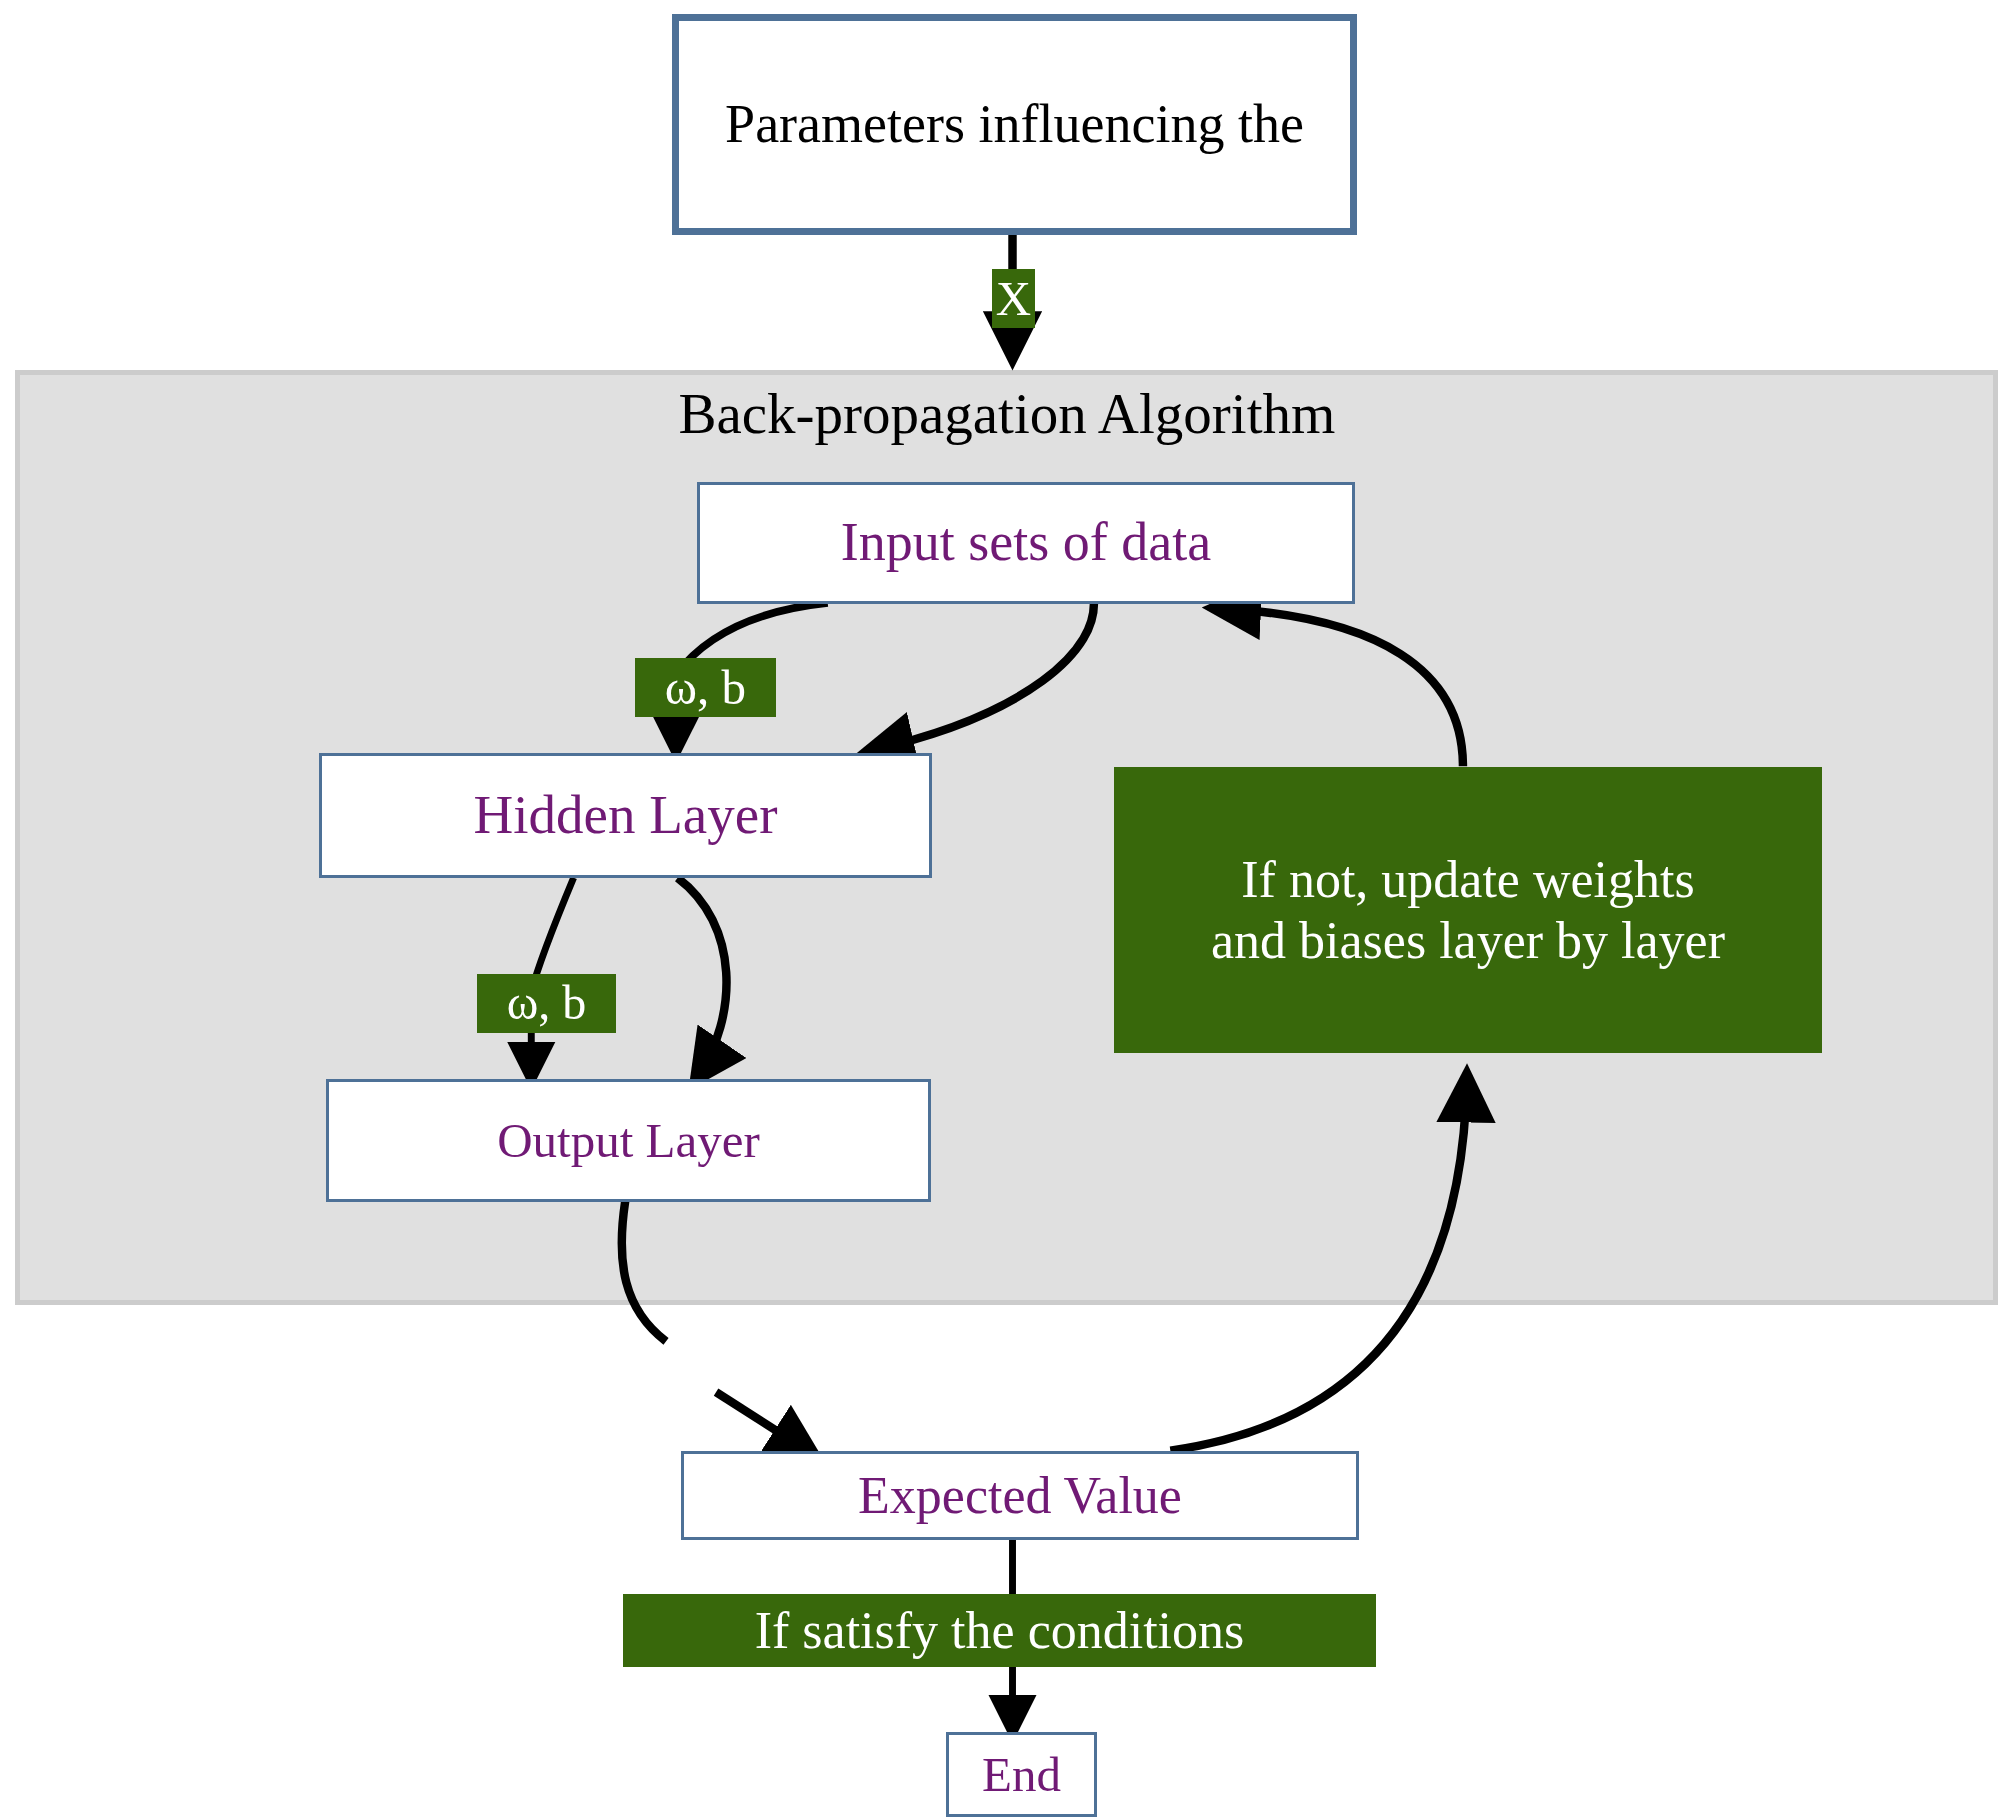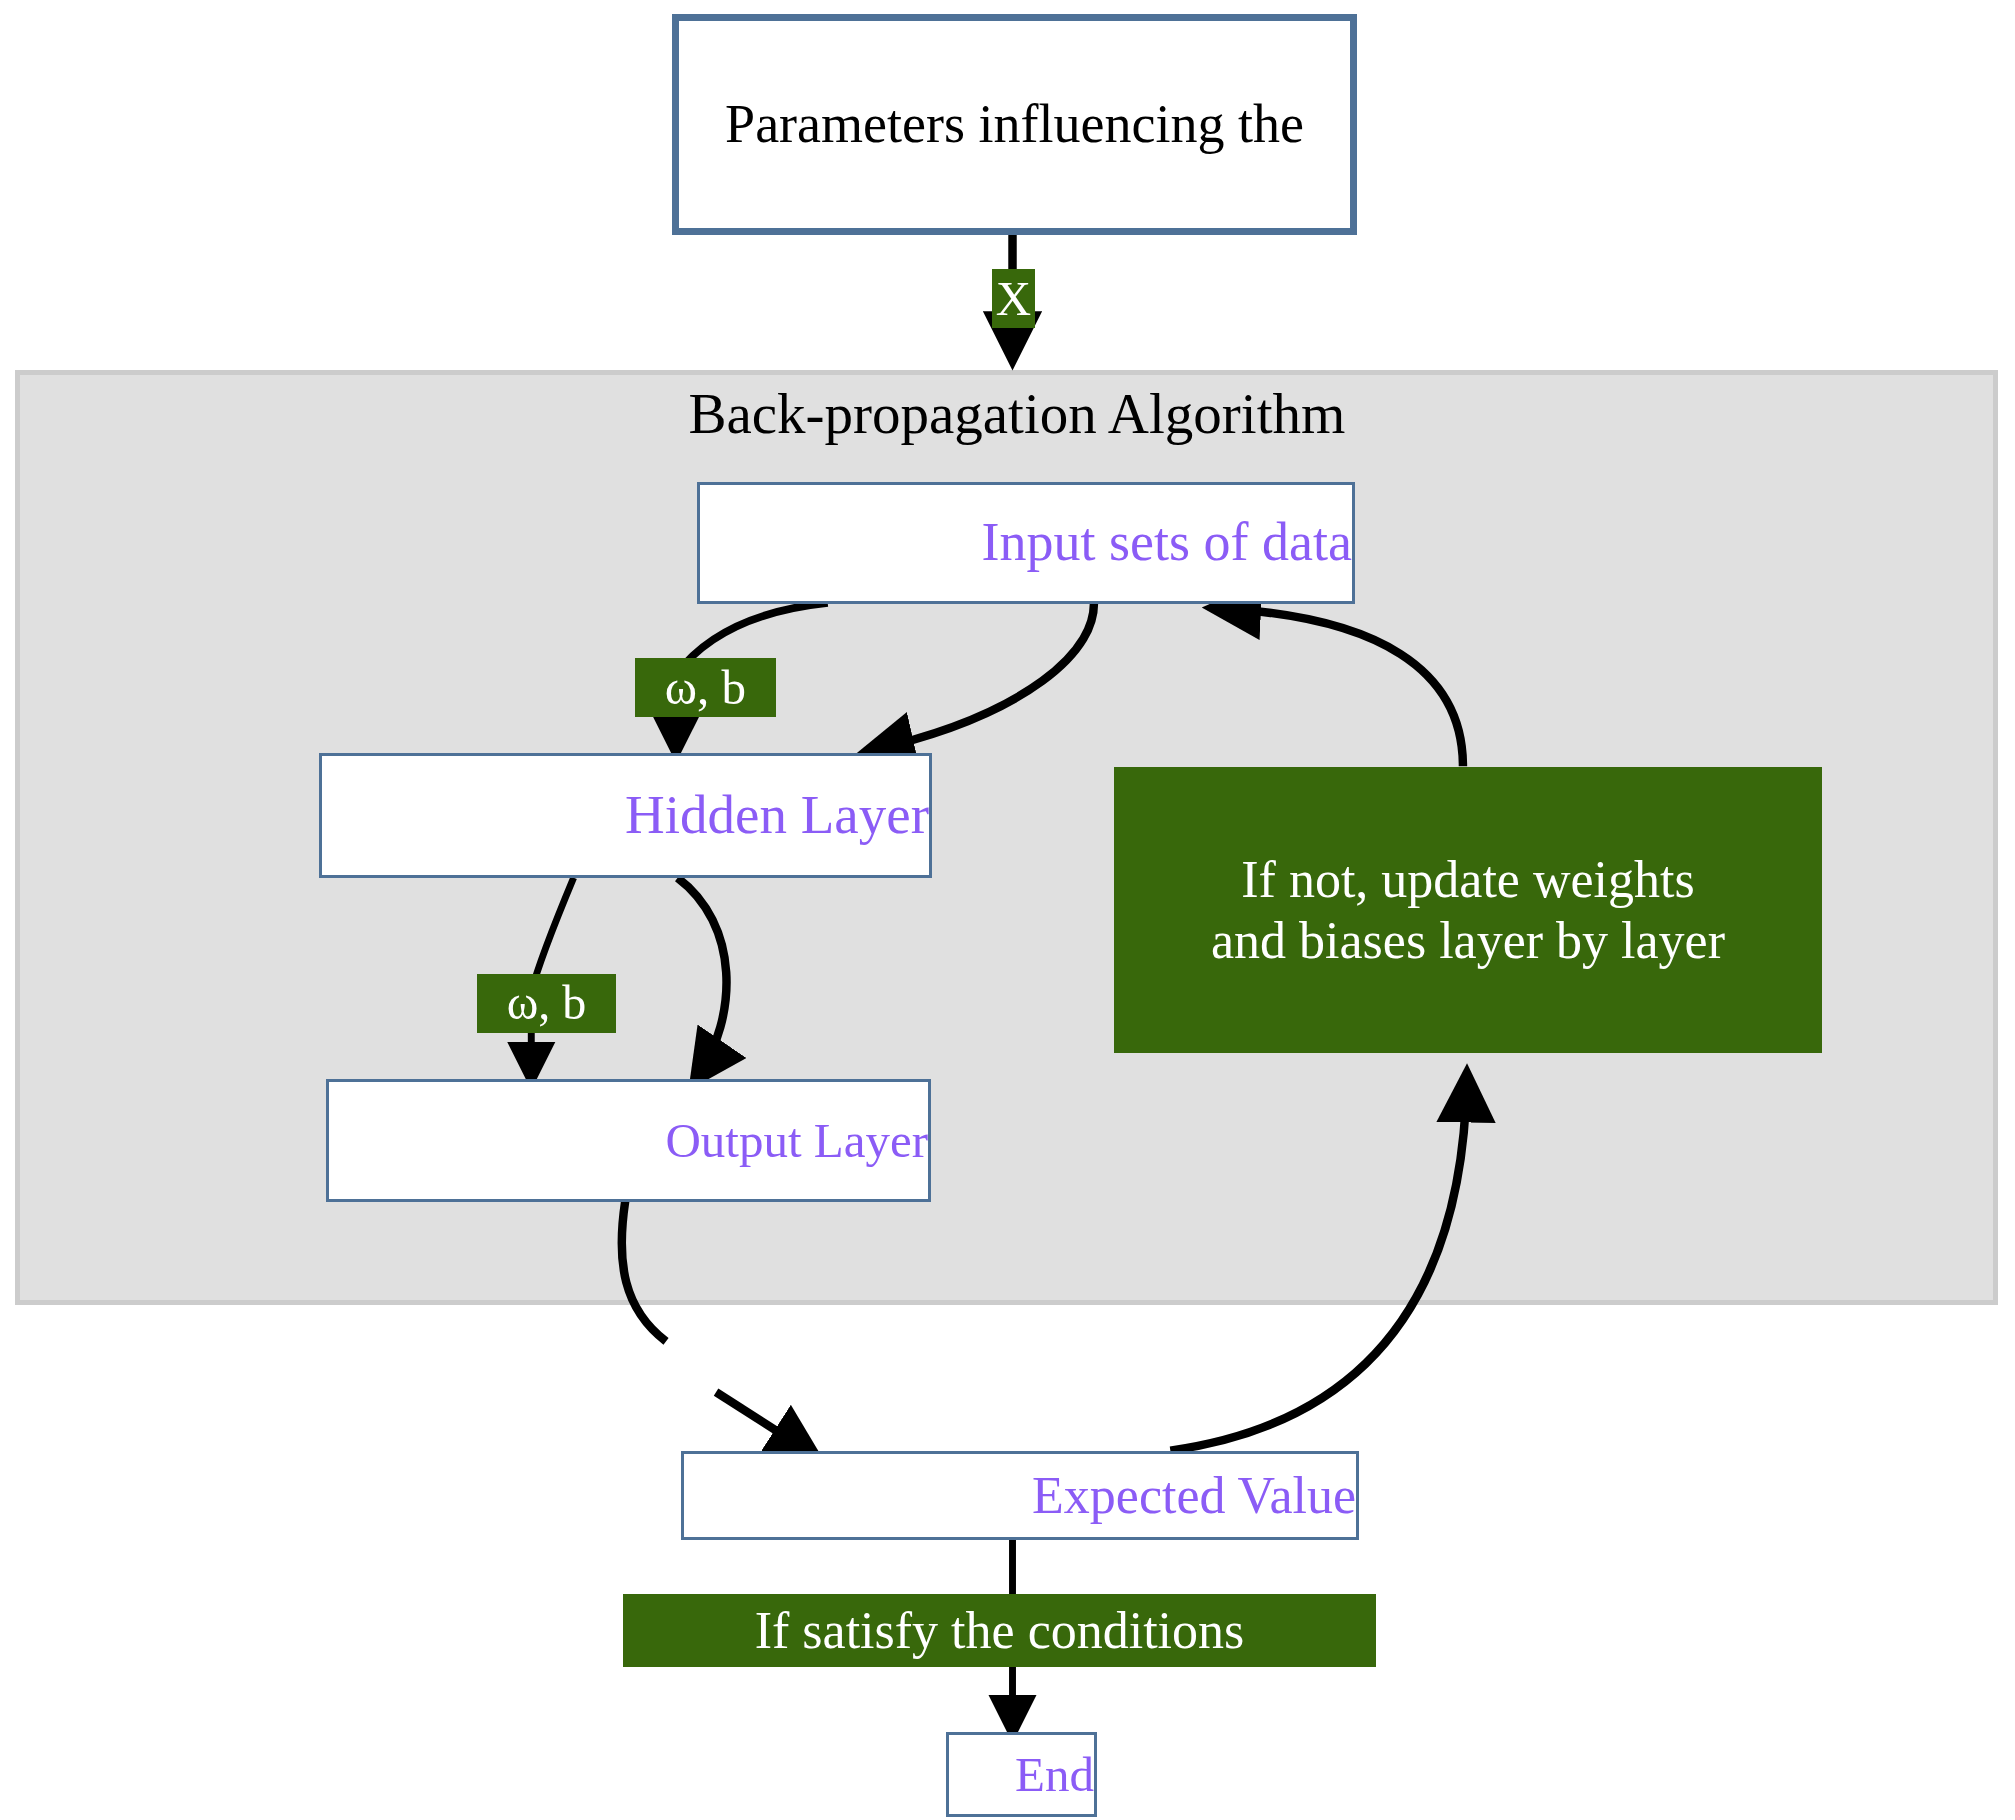--- a/index.html
+++ b/index.html
@@ -30,22 +30,21 @@
     box-sizing: border-box;
     display: flex;
     align-items: center;
     justify-content: center;
     text-align: center;
     line-height: 1.18;
   }
   .box-blue {
     background: #ffffff;
     border: 3.8px solid #4e7197;
-    color: #8b5cf6;
-    justify-content: flex-end;
+    color: #701a75;
   }
   .box-blue-thick {
     background: #ffffff;
     border: 7px solid #4e7197;
     color: #000000;
   }
   .label-green {
     background: #38680b;
     color: #ffffff;
     border: none;
@@ -62,21 +61,21 @@
     color: #000000;
   }
 </style>
 </head>
 <body>
 
 <div id="canvas">
 
   <div class="group-panel" style="left:15.4px; top:370px; width:1983px; height:935px;"></div>
 
-  <div class="group-title" style="left:15.4px; top:381px; width:1983px; font-size:57px;margin-left:10px;">Back-propagation Algorithm</div>
+  <div class="group-title" style="left:15.4px; top:381px; width:1983px; font-size:57px;">Back-propagation Algorithm</div>
 
   <svg class="svg-layer" viewBox="0 0 2617 2365" xmlns="http://www.w3.org/2000/svg">
     <defs>
       <marker id="ah" viewBox="0 0 12 12" refX="9" refY="6" markerWidth="7" markerHeight="7" orient="auto-start-reverse">
         <path d="M 0 0 L 12 6 L 0 12 z" fill="#000000"></path>
       </marker>
       <marker id="ahbig" viewBox="0 0 12 12" refX="9" refY="6" markerWidth="6" markerHeight="6" orient="auto-start-reverse">
         <path d="M 0 0 L 12 6 L 0 12 z" fill="#000000"></path>
       </marker>
     </defs>

